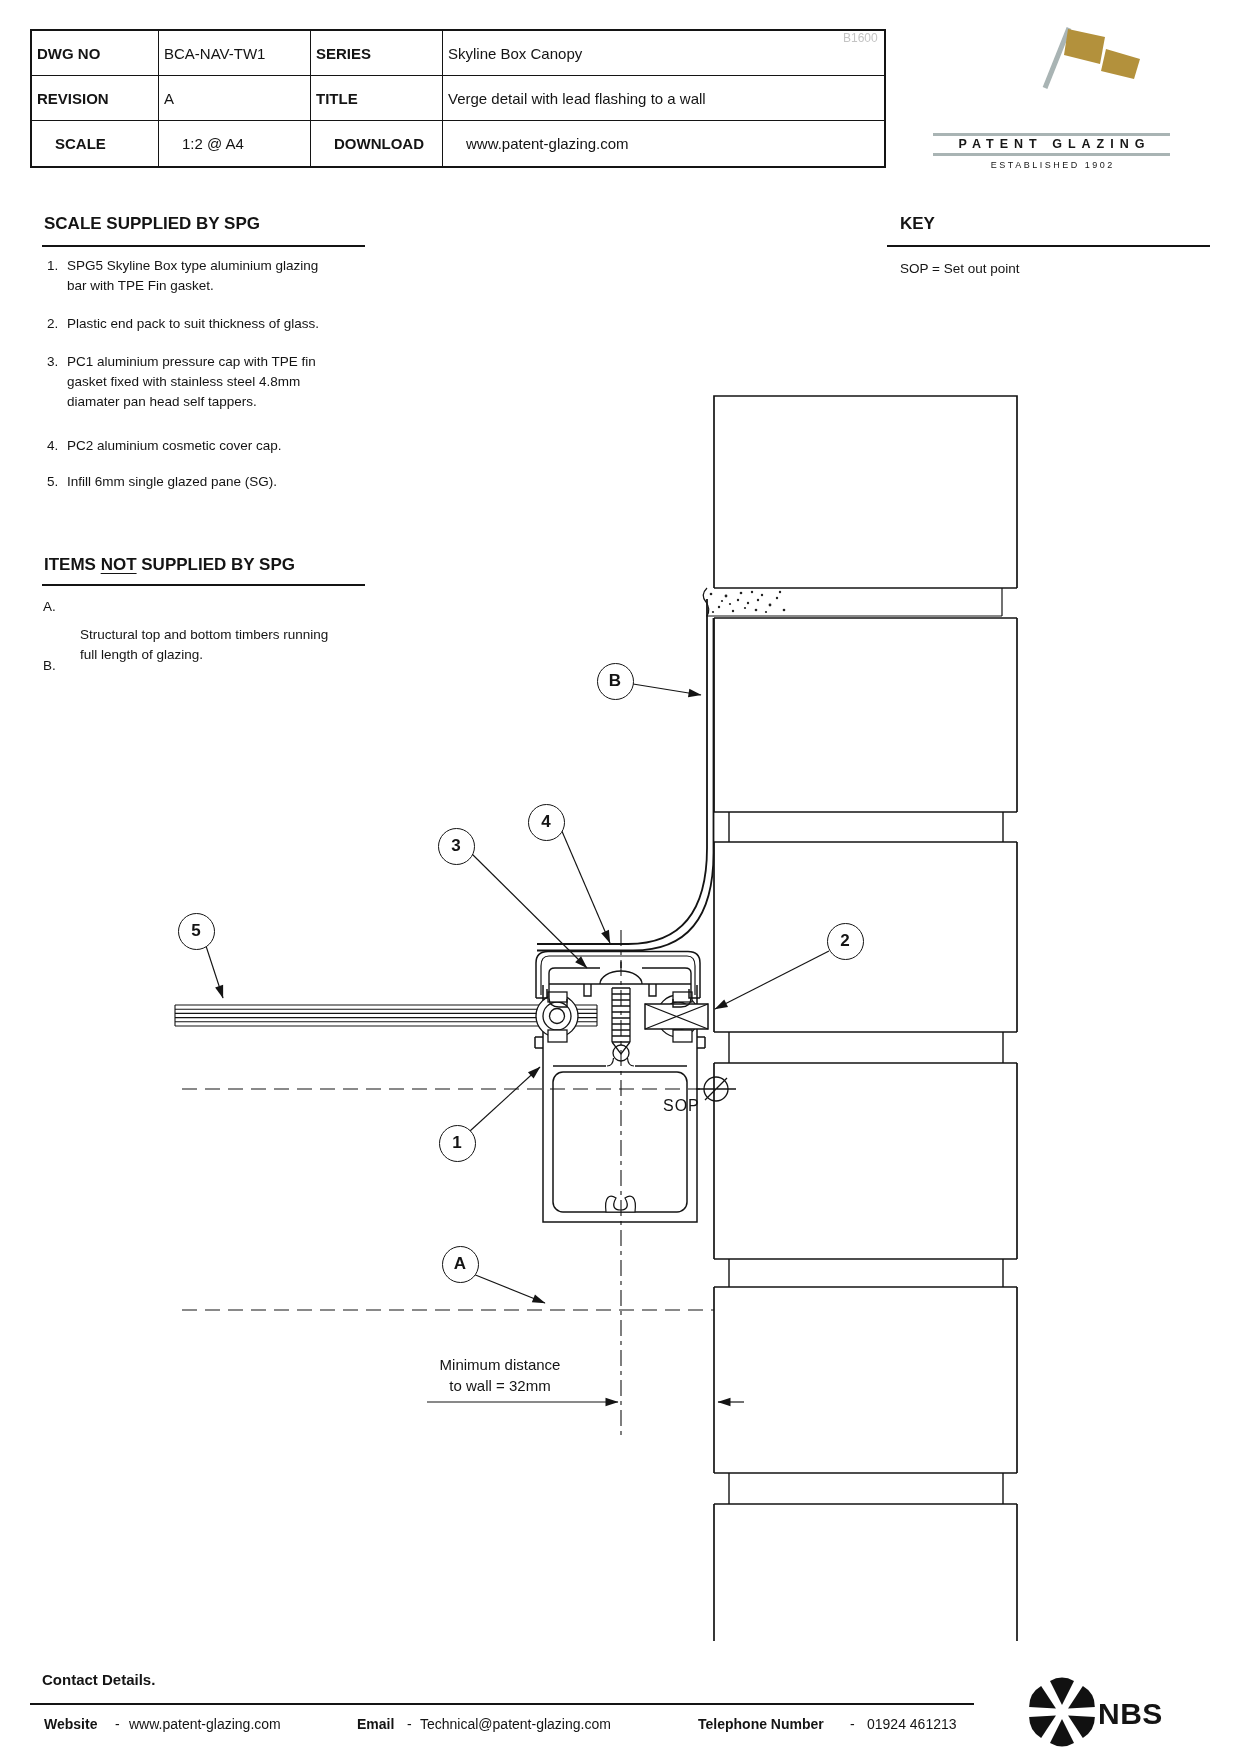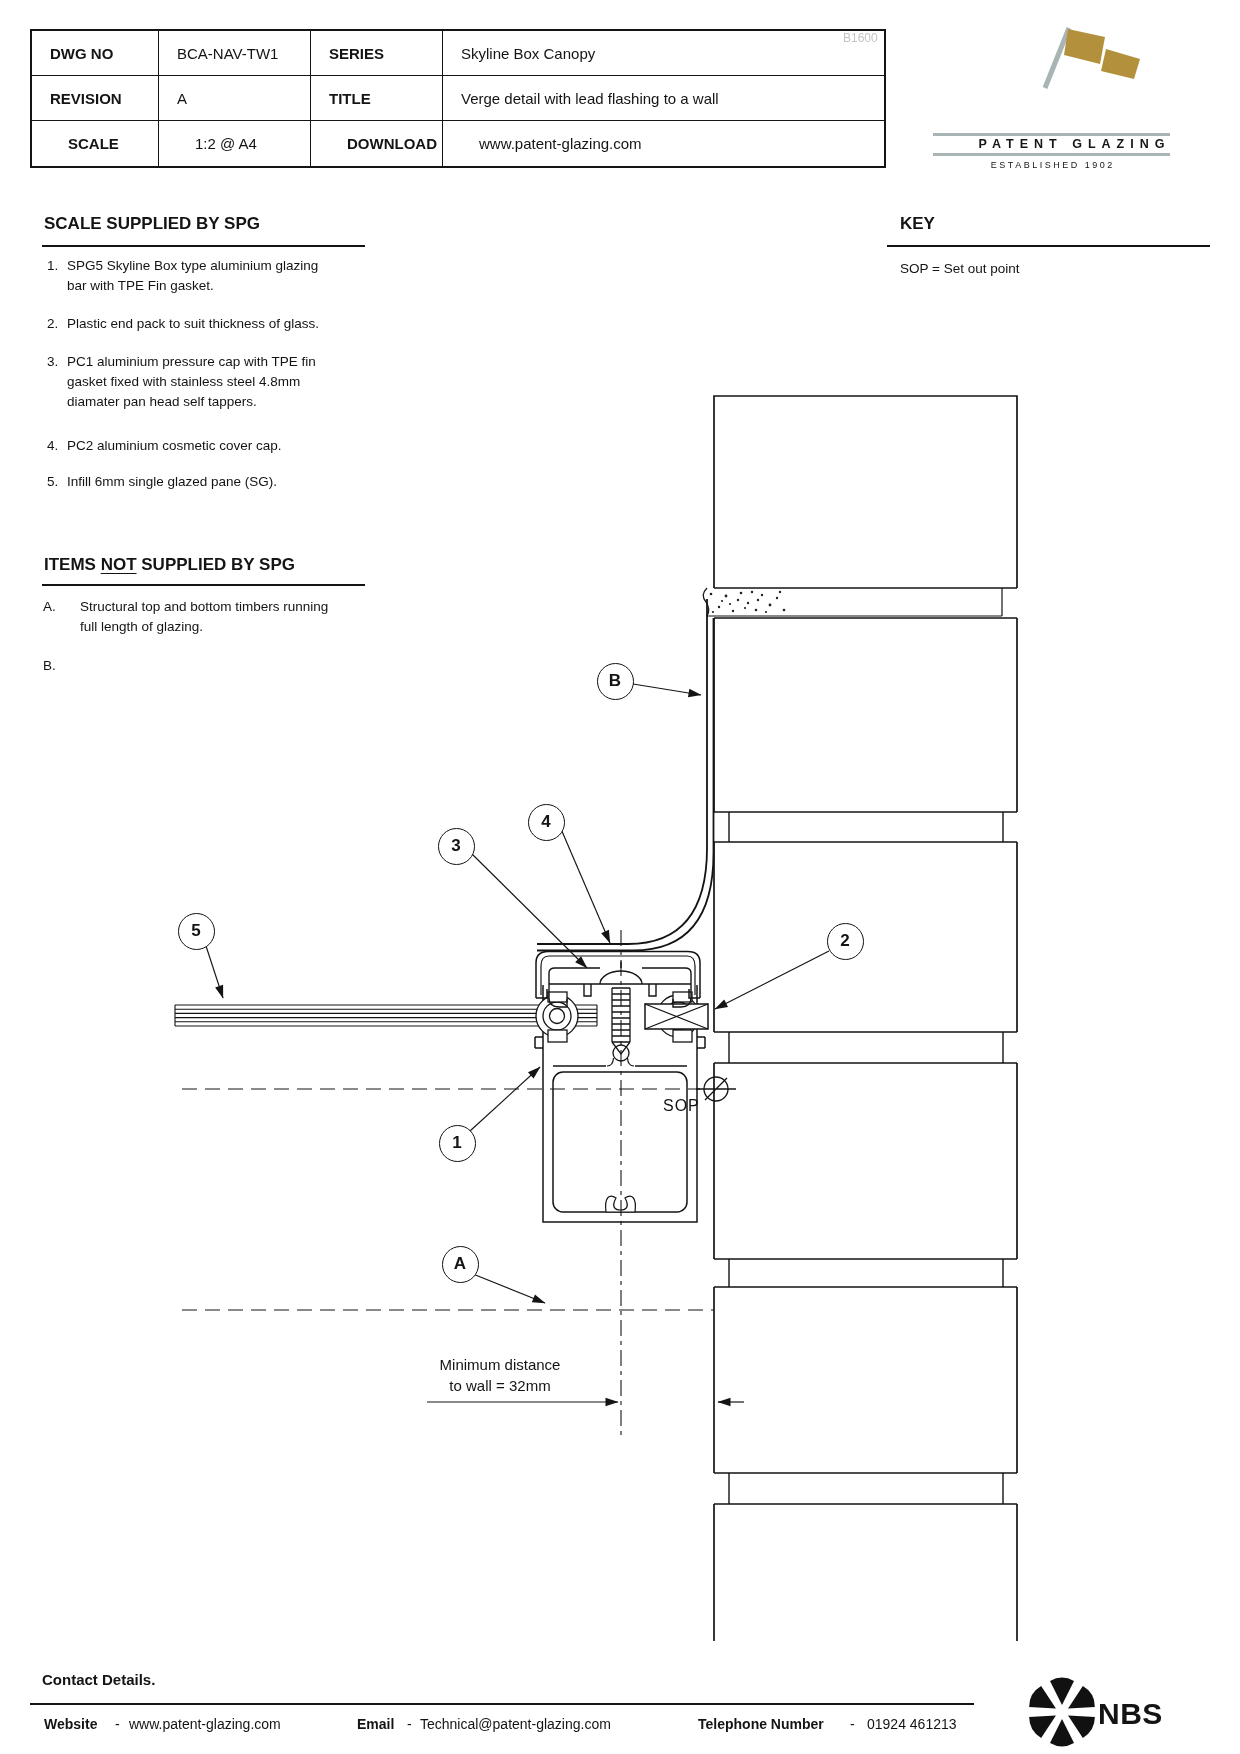--- a/index.html
+++ b/index.html
@@ -10,38 +10,38 @@
   }
   svg.linework { position:absolute; left:0; top:0; pointer-events:none; }
 
   
   .title-table {
     position:absolute; left:30px; top:29px; width:856px; height:139px;
     display:grid; grid-template-columns:127px 152px 132px 1fr;
     grid-template-rows:1fr 1fr 1fr; border:2.5px solid #141414; background:#fff;
   }
   .title-table .cell {
-    display:flex; align-items:center; padding-left:18px; font-size:15px;
+    display:flex; align-items:center; padding-left:5px; font-size:15px;
     border-right:1.5px solid #141414; border-bottom:1.5px solid #141414;
     white-space:nowrap; overflow:hidden;text-align:center;
   }
   .title-table .cell.lastcol { border-right:none; }
   .title-table .cell.lastrow { border-bottom:none;margin-left:18px; }
   .title-table .lbl { font-weight:bold; }
   .watermark { position:absolute; left:843px; top:31px; font-size:12px; color:#c4c4c4; }
 
   
   .logo-name {
     position:absolute; left:928px; top:74px; width:244px; text-align:center;
     font-family:"DejaVu Serif", serif; font-size:46px; font-weight:600; color:#161616;
     letter-spacing:0px;
   }
   .logo-bar { position:absolute; left:933px; width:237px; height:3px; background:#a9b4b4; }
   .logo-sub {
-    position:absolute; left:953px; top:137px; width:237px; text-align:center;
+    position:absolute; left:933px; top:137px; width:237px; text-align:center;
     font-size:12.5px; font-weight:bold; letter-spacing:6px; color:#161616; text-indent:6px;
   }
   .logo-est {
     position:absolute; left:933px; top:160px; width:237px; text-align:center;
     font-size:9px; font-weight:normal; letter-spacing:2.5px; color:#161616; text-indent:2.5px;
   }
   .logo-flag { position:absolute; left:1035px; top:24px; }
 
   
   .sec-heading { position:absolute; font-size:17px; font-weight:bold; white-space:nowrap; }
@@ -270,21 +270,21 @@
       </div>
     </div>
 
   <div class="sec-heading" style="left:44px; top:555px">
     <span>ITEMS </span><span class="u">NOT</span><span> SUPPLIED BY SPG</span>
   </div>
   <div class="sec-rule" style="left:42px; top:584px; width:323px"></div>
   <div id="not-supplied-list">
       <div class="list-item" style="left: 43px; top: 597px;">
         <span class="num" style="width: 37px;">A.</span>
-        <span class="txt" style="width: 252px;">Structural top and bottom timbers running full length of glazing.</span>
+        <span class="txt" style="width: 252px; margin-top: 28px;">Structural top and bottom timbers running full length of glazing.</span>
       </div>
       <div class="list-item" style="left: 43px; top: 656px;">
         <span class="num" style="width: 37px;">B.</span>
       </div>
     </div>
 
   <div class="sec-heading" style="left:900px; top:214px">KEY</div>
   <div class="sec-rule" style="left:887px; top:245px; width:323px"></div>
   <div class="key-entry">SOP = Set out point</div>
 

